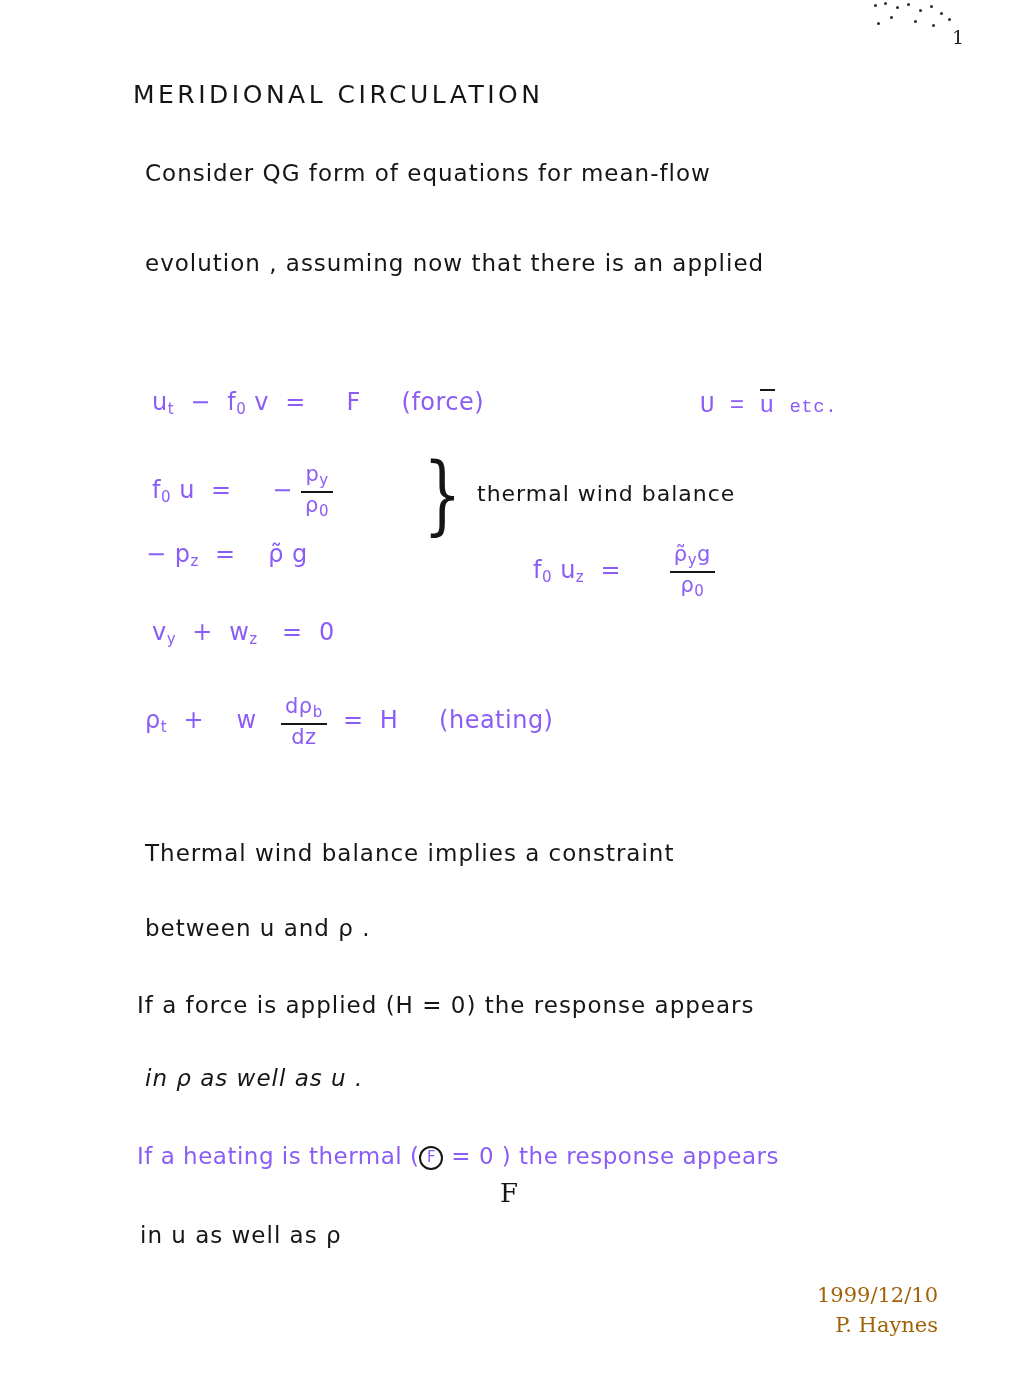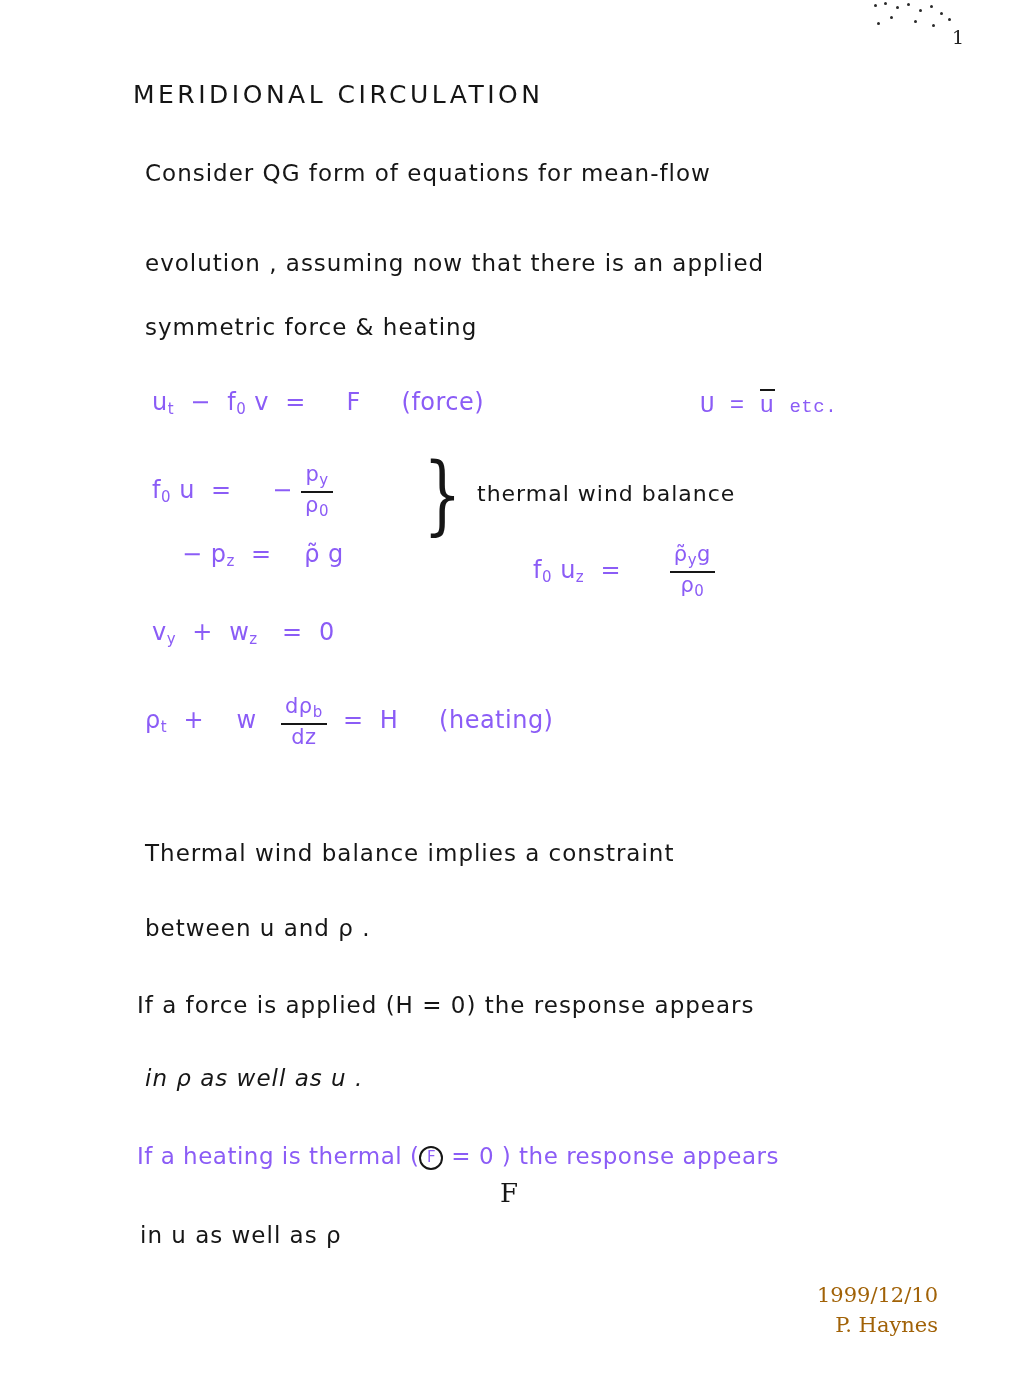--- a/index.html
+++ b/index.html
@@ -158,39 +158,38 @@
     <span class="speck" style="left:70px; top:24px;"></span>
     <span class="speck" style="left:15px; top:22px;"></span>
     <span class="speck" style="left:86px; top:18px;"></span>
   </div>
   <div class="page-number hand">1</div>
 
   <div class="title hand">MERIDIONAL  CIRCULATION</div>
 
   <div class="line hand para-line" style="top:160px;">Consider  QG  form  of  equations  for  mean-flow</div>
   <div class="line hand para-line" style="top:237px;margin-top:13px;">evolution ,  assuming  now  that  there  is  an  applied</div>
-  <div class="line hand para-line" style="top:314px;">symmetric  force  &amp;  heating</div>
 
   <div class="eq hand" style="left:152px; top:388px;">
     u<span class="sub">t</span> &nbsp;−&nbsp; f<span class="sub">0</span> v &nbsp;= &nbsp;&nbsp;&nbsp; F &nbsp;&nbsp;&nbsp; (force)
   </div>
   <div class="eq hand" style="left:700px; top:392px;font-family:Liberation Mono, monospace;">
     U = <span class="overbar">u</span> <span style="font-size:19px;">etc.</span>
   </div>
 
   <div class="eq hand" style="left:152px; top:463px;">
     f<span class="sub">0</span> u &nbsp;= &nbsp;&nbsp;&nbsp;&nbsp;−
     <span class="frac">
       <span class="num">p<span class="sub">y</span></span>
       <span class="bar"></span>
       <span class="den">ρ<span class="sub">0</span></span>
     </span>
   </div>
 
-  <div class="eq hand" style="left:146px; top:540px;margin-left:36px;">
+  <div class="eq hand" style="left:146px; top:540px;">
     − p<span class="sub">z</span> &nbsp;= &nbsp;&nbsp; ρ̃ g
   </div>
 
   <div class="brace" style="left:415px; top:456px;">}</div>
 
   <div class="line hand" style="left:477px; top:481px; font-size:22px;">thermal wind balance</div>
 
   <div class="eq hand" style="left:533px; top:543px;">
     f<span class="sub">0</span> u<span class="sub">z</span> &nbsp;= &nbsp;&nbsp;&nbsp;&nbsp;
     <span class="frac">

